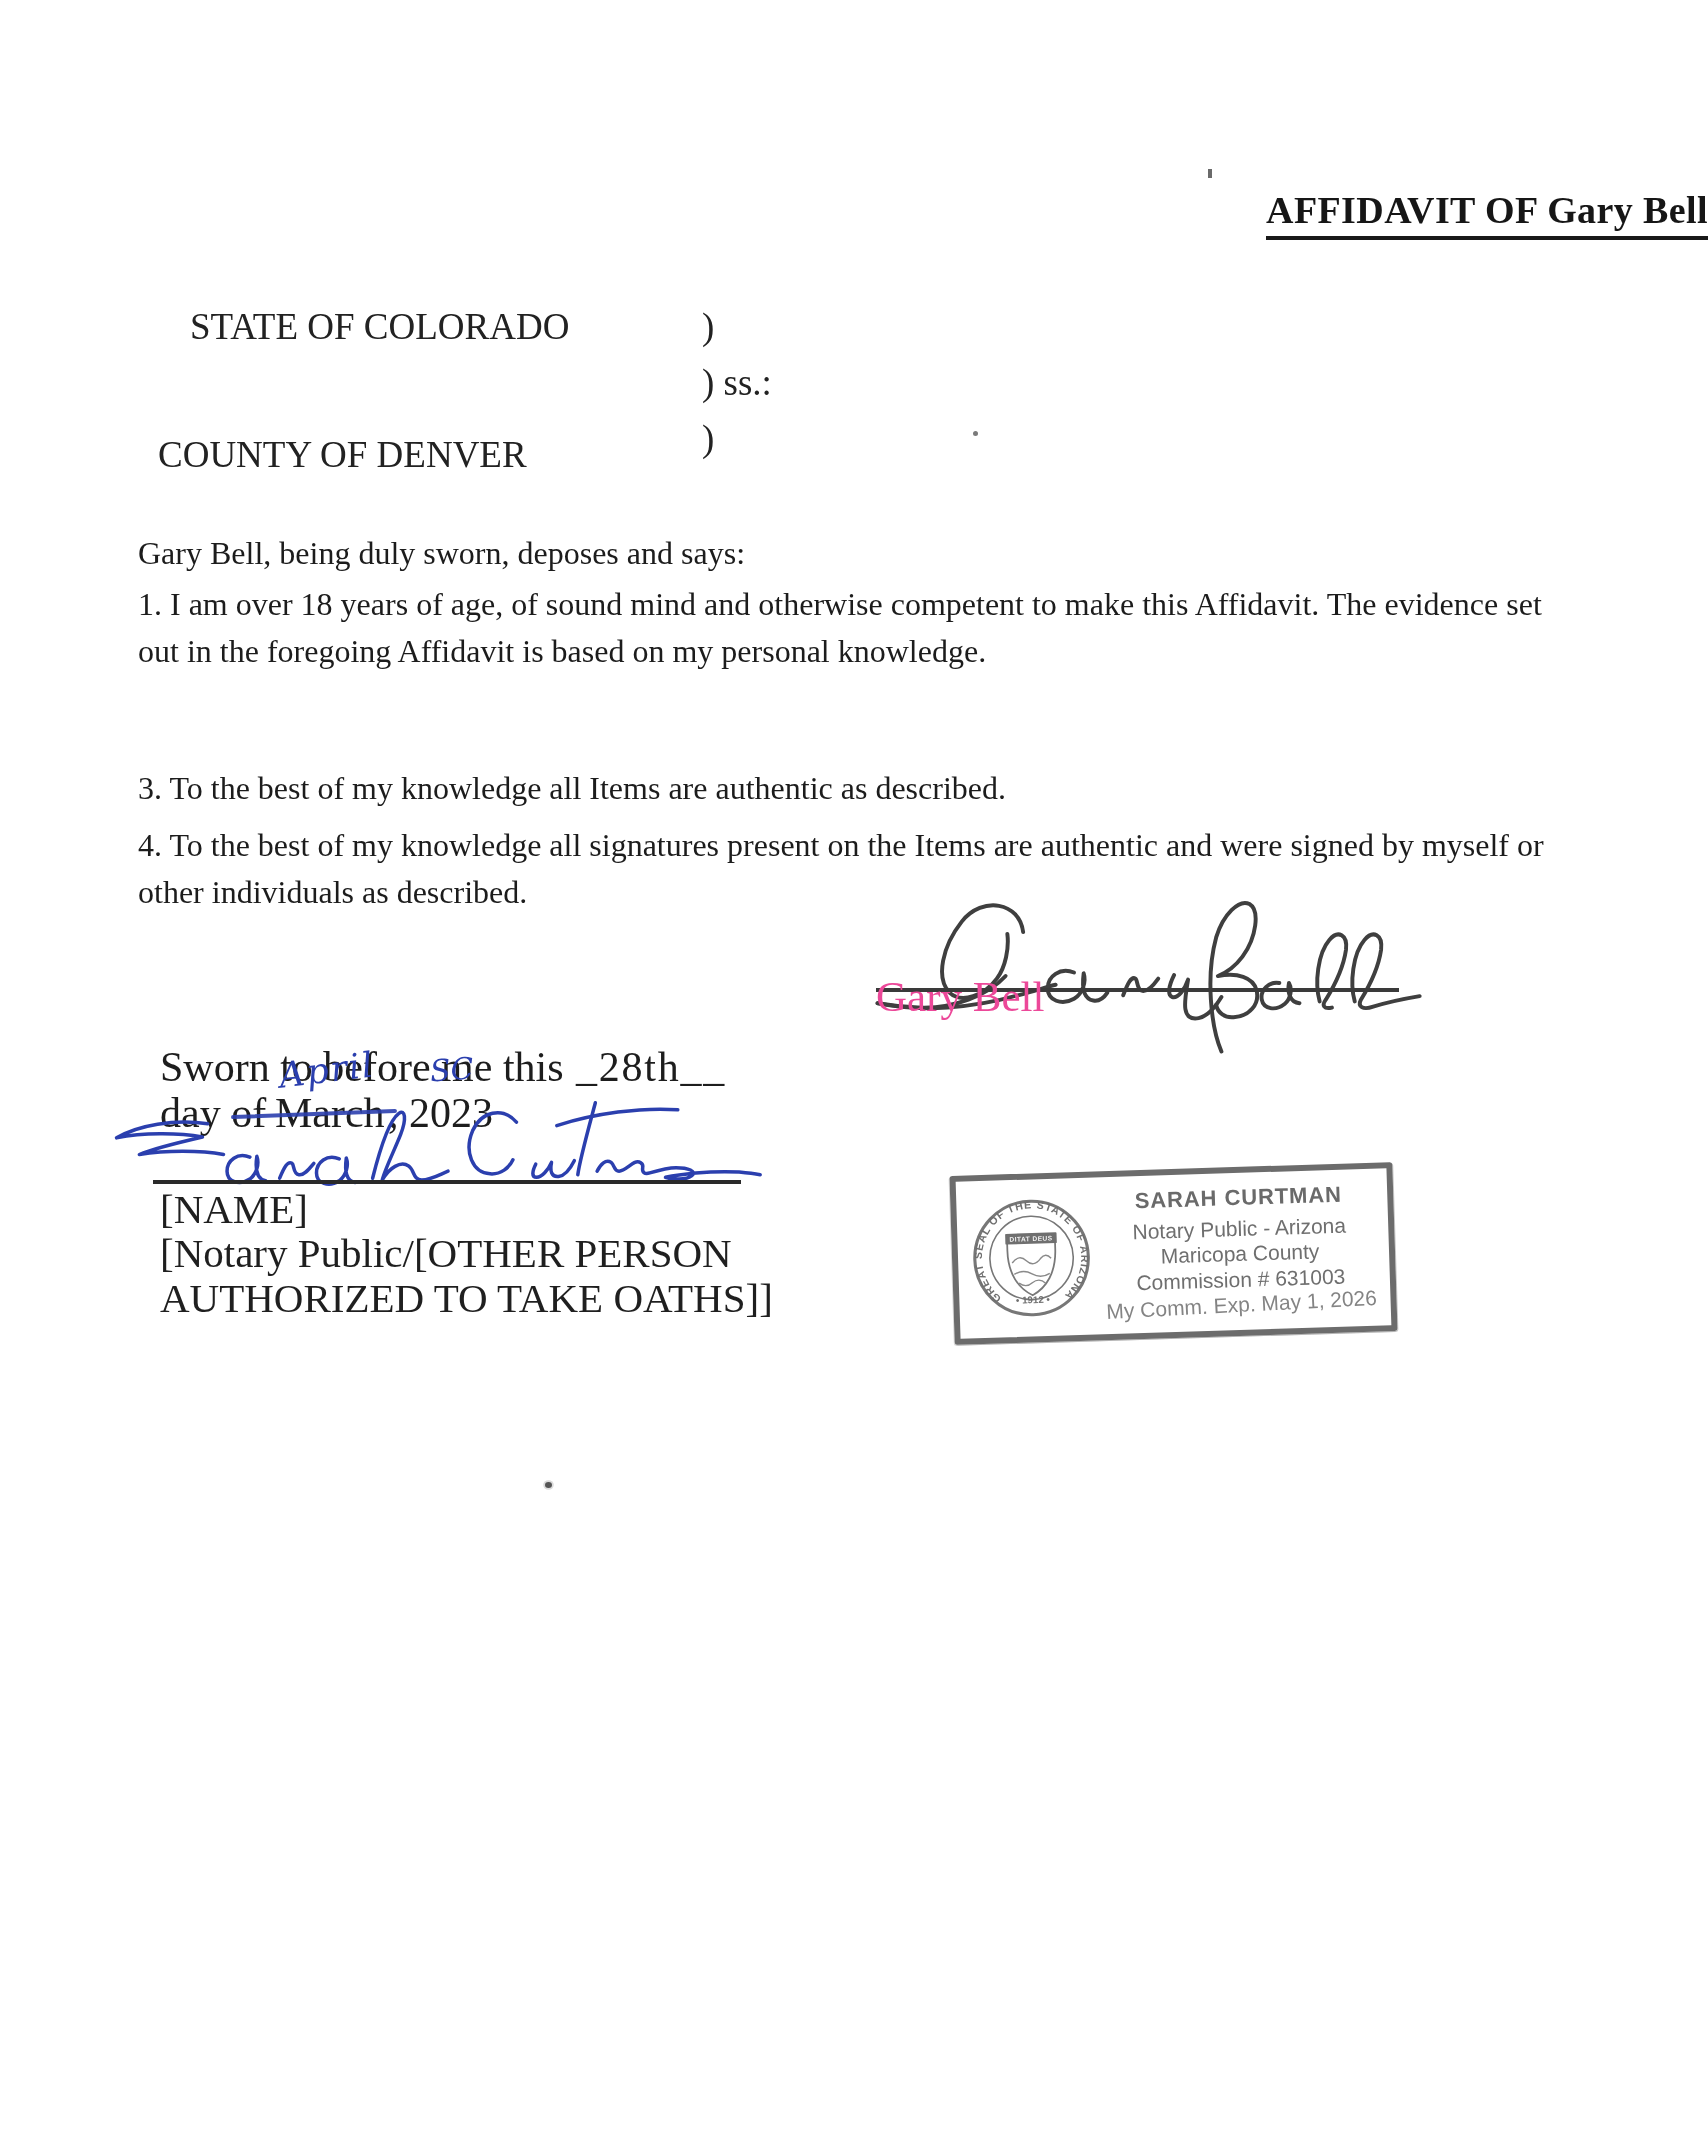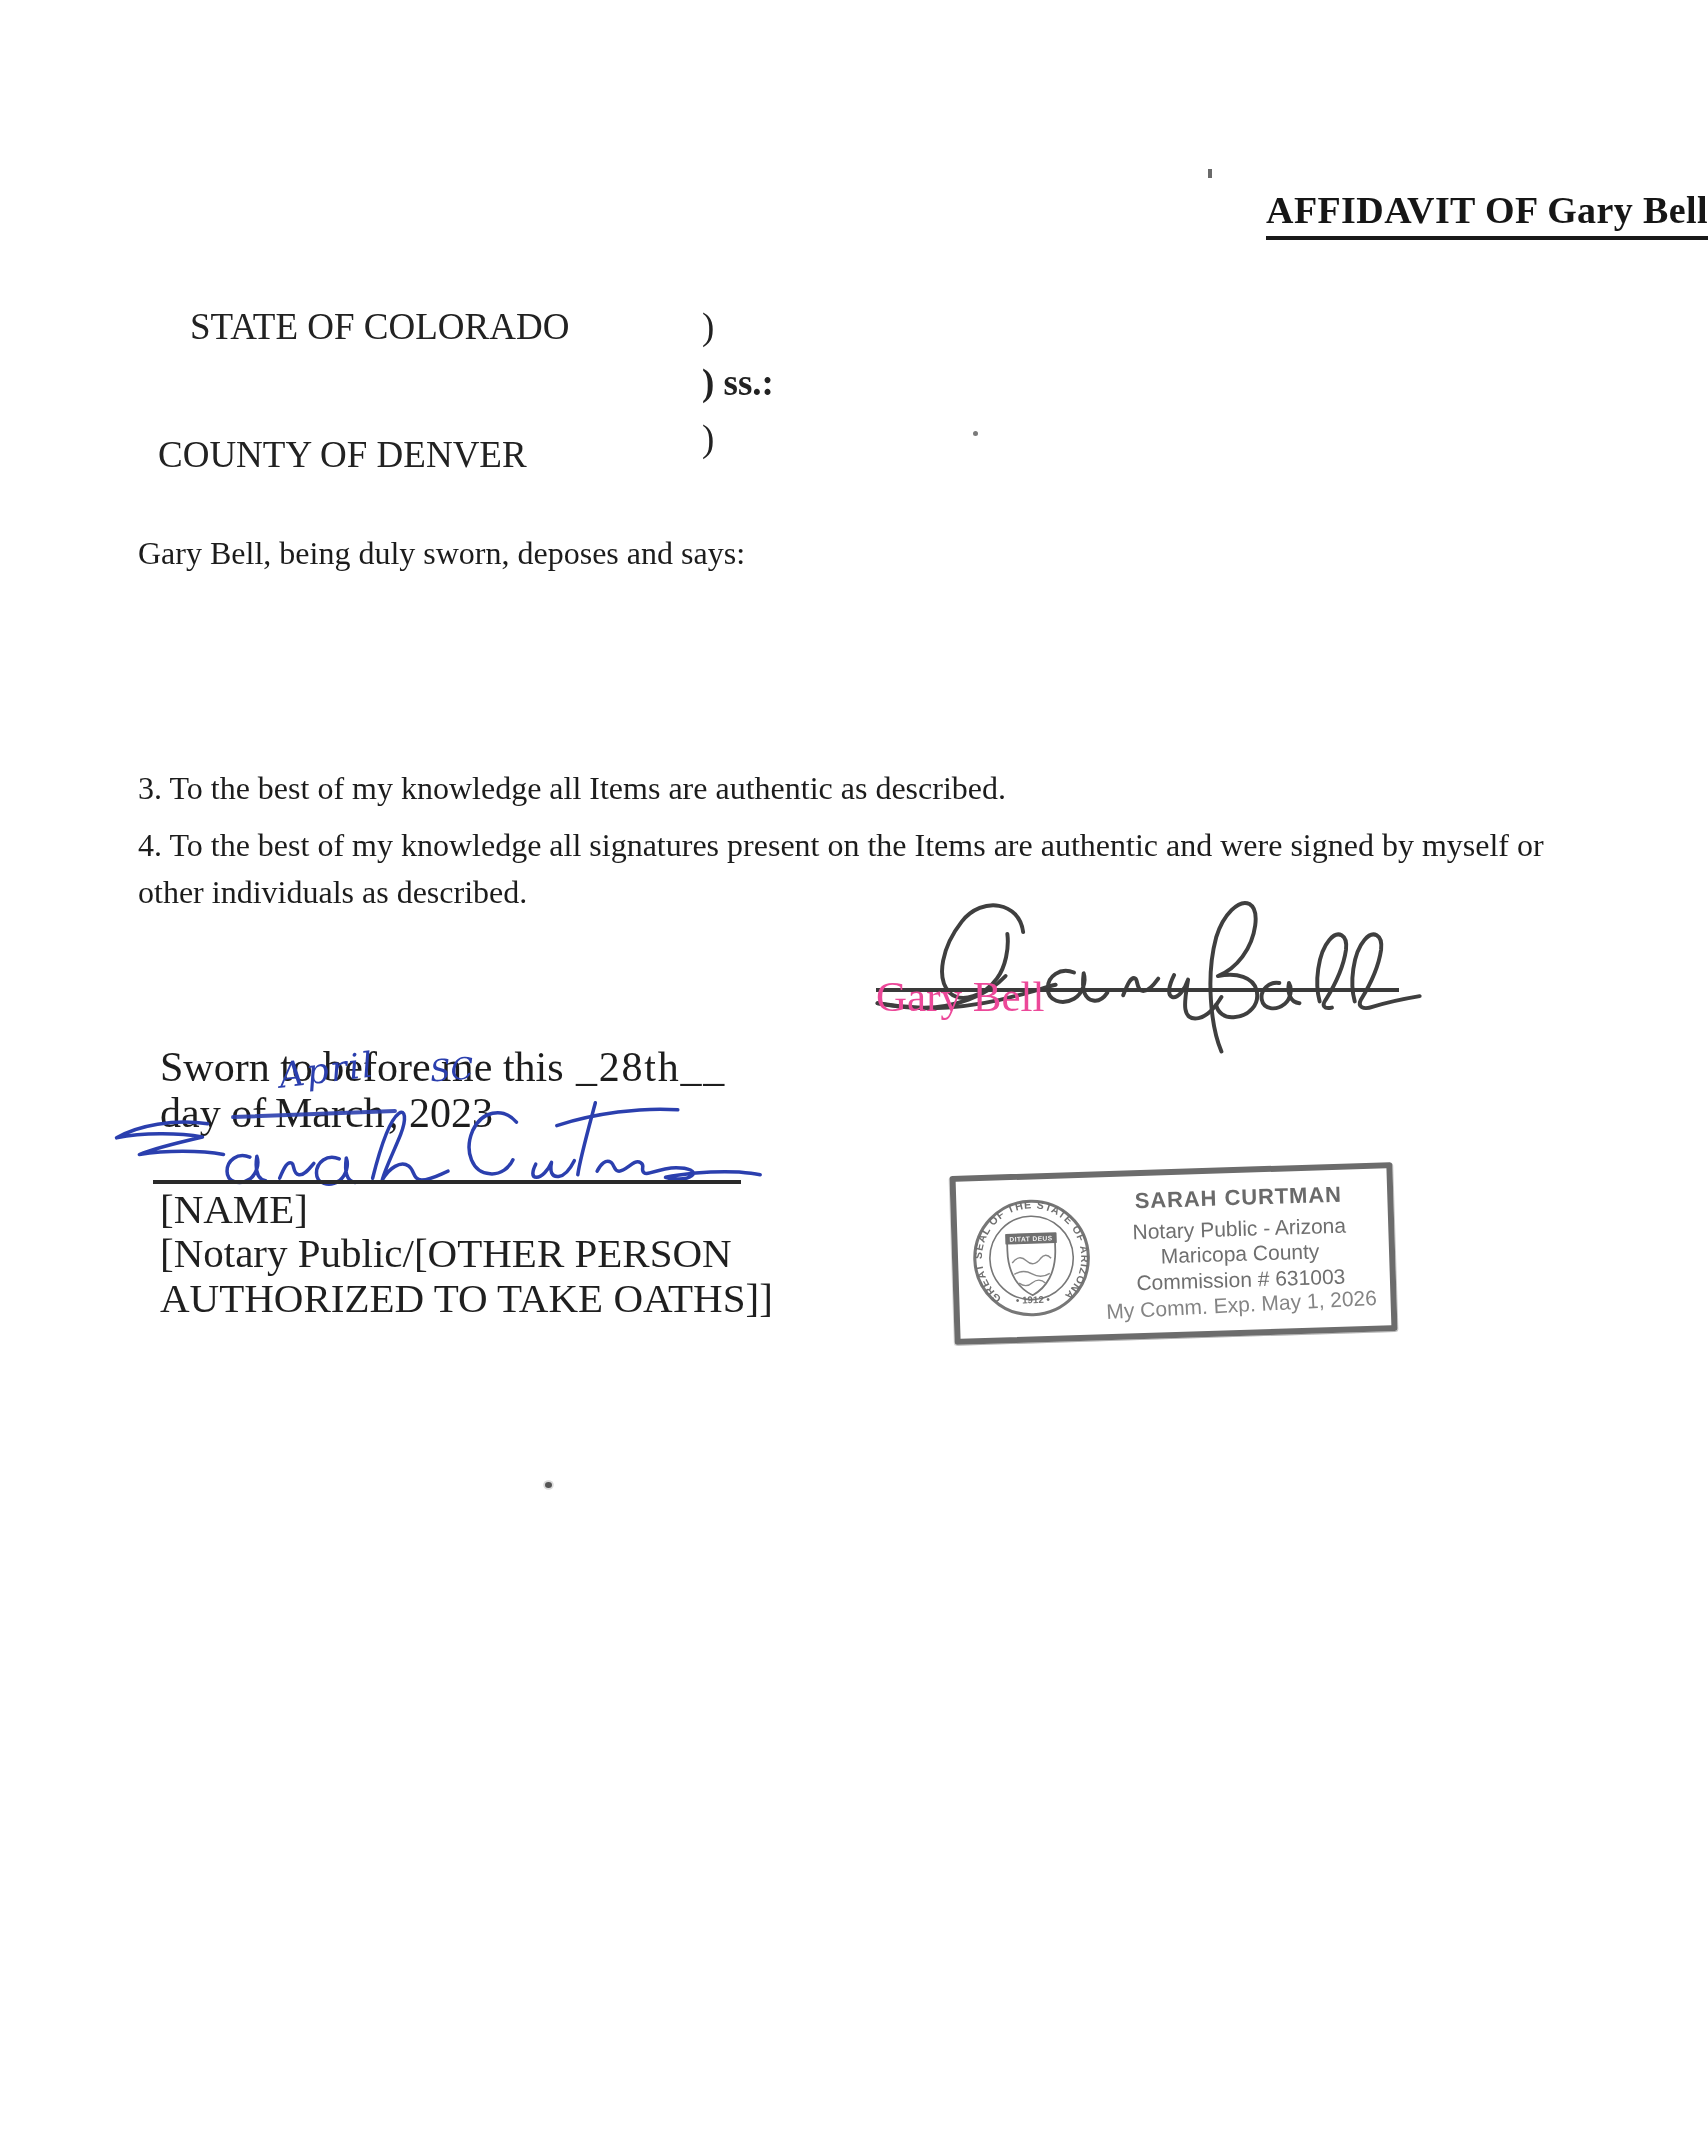--- a/index.html
+++ b/index.html
@@ -12,21 +12,21 @@
   
   .title-wrap{position:absolute; left:0; right:0; top:188px; text-align:right;}
   .doc-title{
     display:inline-block; font-weight:bold; font-size:38px; letter-spacing:0.4px;
     border-bottom:4.4px solid #191919; padding-bottom:4.4px; color:#161616;
   }
   
   .venue{font-size:37px; color:#222;}
   .v-state{left:158px; top:305px;margin-left:32px;}
   .v-paren1{left:702px; top:305px;}
-  .v-ss{left:702px; top:361px;font-weight:bold;}
+  .v-ss{left:702px; top:361px;}
   .v-county{left:158px; top:397px;margin-top:36px;}
   .v-paren2{left:702px; top:417px;}
   
   .body-text{font-size:32px; line-height:47px; width:1422px; left:138px; color:#1c1c1c;}
   .intro{top:530px;}
   .p1{top:581px;}
   .p2{top:672px;}
   .p3{top:765px;}
   .p4{top:822px;}
   
@@ -90,20 +90,21 @@
     <span class="doc-title">AFFIDAVIT OF Gary Bell</span>
   </div>
 
   <div class="abs venue v-state">STATE OF COLORADO</div>
   <div class="abs venue v-paren1">)</div>
   <div class="abs venue v-ss">) ss.:</div>
   <div class="abs venue v-county">COUNTY OF DENVER</div>
   <div class="abs venue v-paren2">)</div>
 
   <div class="abs body-text intro">Gary Bell, being duly sworn, deposes and says:</div>
+  <div class="abs body-text p1">1. I am over 18 years of age, of sound mind and otherwise competent to make this Affidavit. The evidence set out in the foregoing Affidavit is based on my personal knowledge.</div>
   <div class="abs body-text p3">3. To the best of my knowledge all Items are authentic as described.</div>
   <div class="abs body-text p4">4. To the best of my knowledge all signatures present on the Items are authentic and were signed by myself or other individuals as described.</div>
 
   <svg class="abs gary-sig" viewBox="0 0 660 200">
     <g class="sigpath" stroke="#3f3f3f" fill="none">
       <path d="M178,50 C174,16 132,8 108,38 C86,66 78,102 94,119 C108,132 134,122 148,103 C158,90 162,68 160,52"></path>
       <path d="M158,100 C138,122 98,138 58,136 C40,135 24,133 12,131"></path>
       <path d="M12,131 C62,142 122,136 172,122 C192,117 206,112 215,110"></path>
       <path d="M236,96 C220,90 206,100 206,114 C206,128 222,134 236,126 C246,120 250,106 247,97 C245,112 246,126 258,128 C264,129 270,125 274,119"></path>
       <path d="M292,122 C297,109 301,100 306,103 C309,105 307,116 314,117 C320,118 327,110 332,103"></path>

